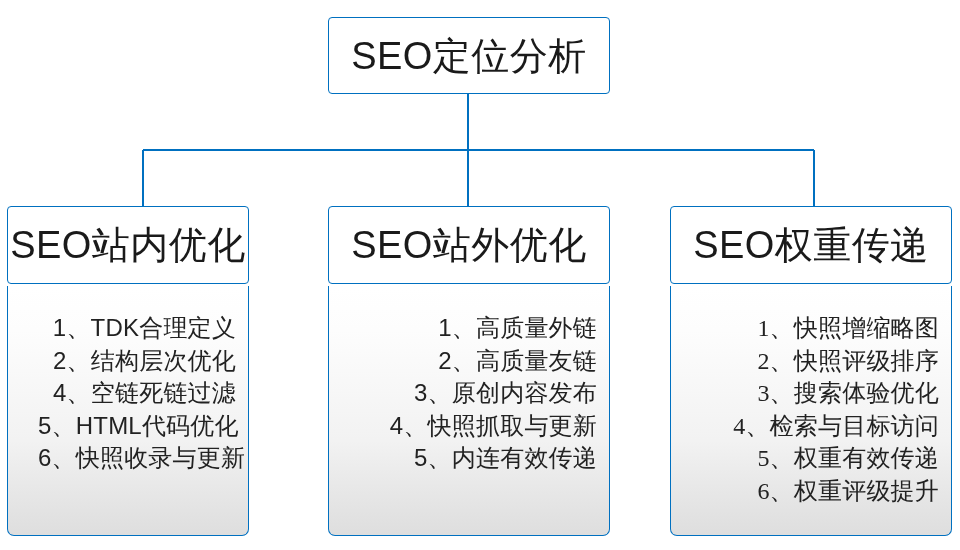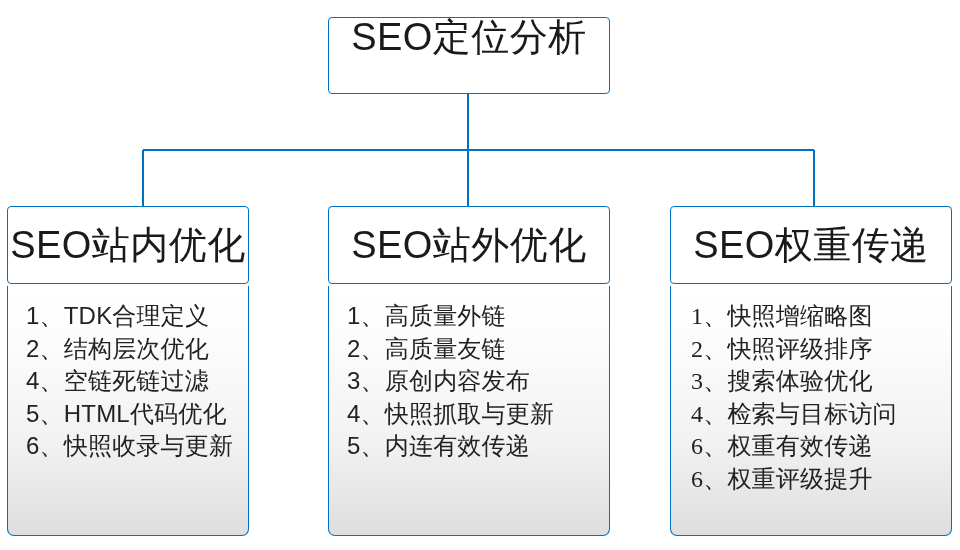--- a/index.html
+++ b/index.html
@@ -38,20 +38,21 @@
     position: absolute;
     left: 328px;
     top: 17px;
     width: 282px;
     height: 77px;
     box-sizing: border-box;
     border: 1.6px solid #0070C0;
     border-radius: 4px;
     background: #ffffff;
     display: flex;
+    align-items: center;
     justify-content: center;
   }
   .root-label {
     font-size: 38px;
     color: #1a1a1a;
     letter-spacing: 0.5px;
     line-height: 1;
     white-space: nowrap;
   }
 
@@ -91,22 +92,23 @@
     border: 1.4px solid #0070C0;
     border-top: none;
     border-radius: 0 0 7px 7px;
     background: linear-gradient(to bottom, #ffffff 0%, #fdfdfd 18%, #f2f2f2 62%, #e2e2e2 92%, #dedede 100%);
     padding: 14px 0 0 0;
     overflow: hidden;
   }
 
   .item-list {
     list-style: none;
-    margin: 0;
+    margin: 12px;
     padding: 0 0 0 18px;
+    text-align: right;
   }
   .item {
     font-size: 24px;
     line-height: 32.5px;
     color: #222222;
     white-space: nowrap;
     letter-spacing: 0.2px;
   }
   .branch-1 .item-list { padding-left: 18px; }
   .branch-2 .item-list { padding-left: 18px; }
@@ -167,19 +169,19 @@
   <div class="branch branch-3">
     <div class="branch-header">
       <span class="branch-header-label">SEO权重传递</span>
     </div>
     <div class="branch-body">
       <ul class="item-list">
         <li class="item">1、快照增缩略图</li>
         <li class="item">2、快照评级排序</li>
         <li class="item">3、搜索体验优化</li>
         <li class="item">4、检索与目标访问</li>
-        <li class="item">6、权重有效传递</li>
+        <li class="item">5、权重有效传递</li>
         <li class="item">6、权重评级提升</li>
       </ul>
     </div>
   </div>
 
 </div>
 
 </body></html>

